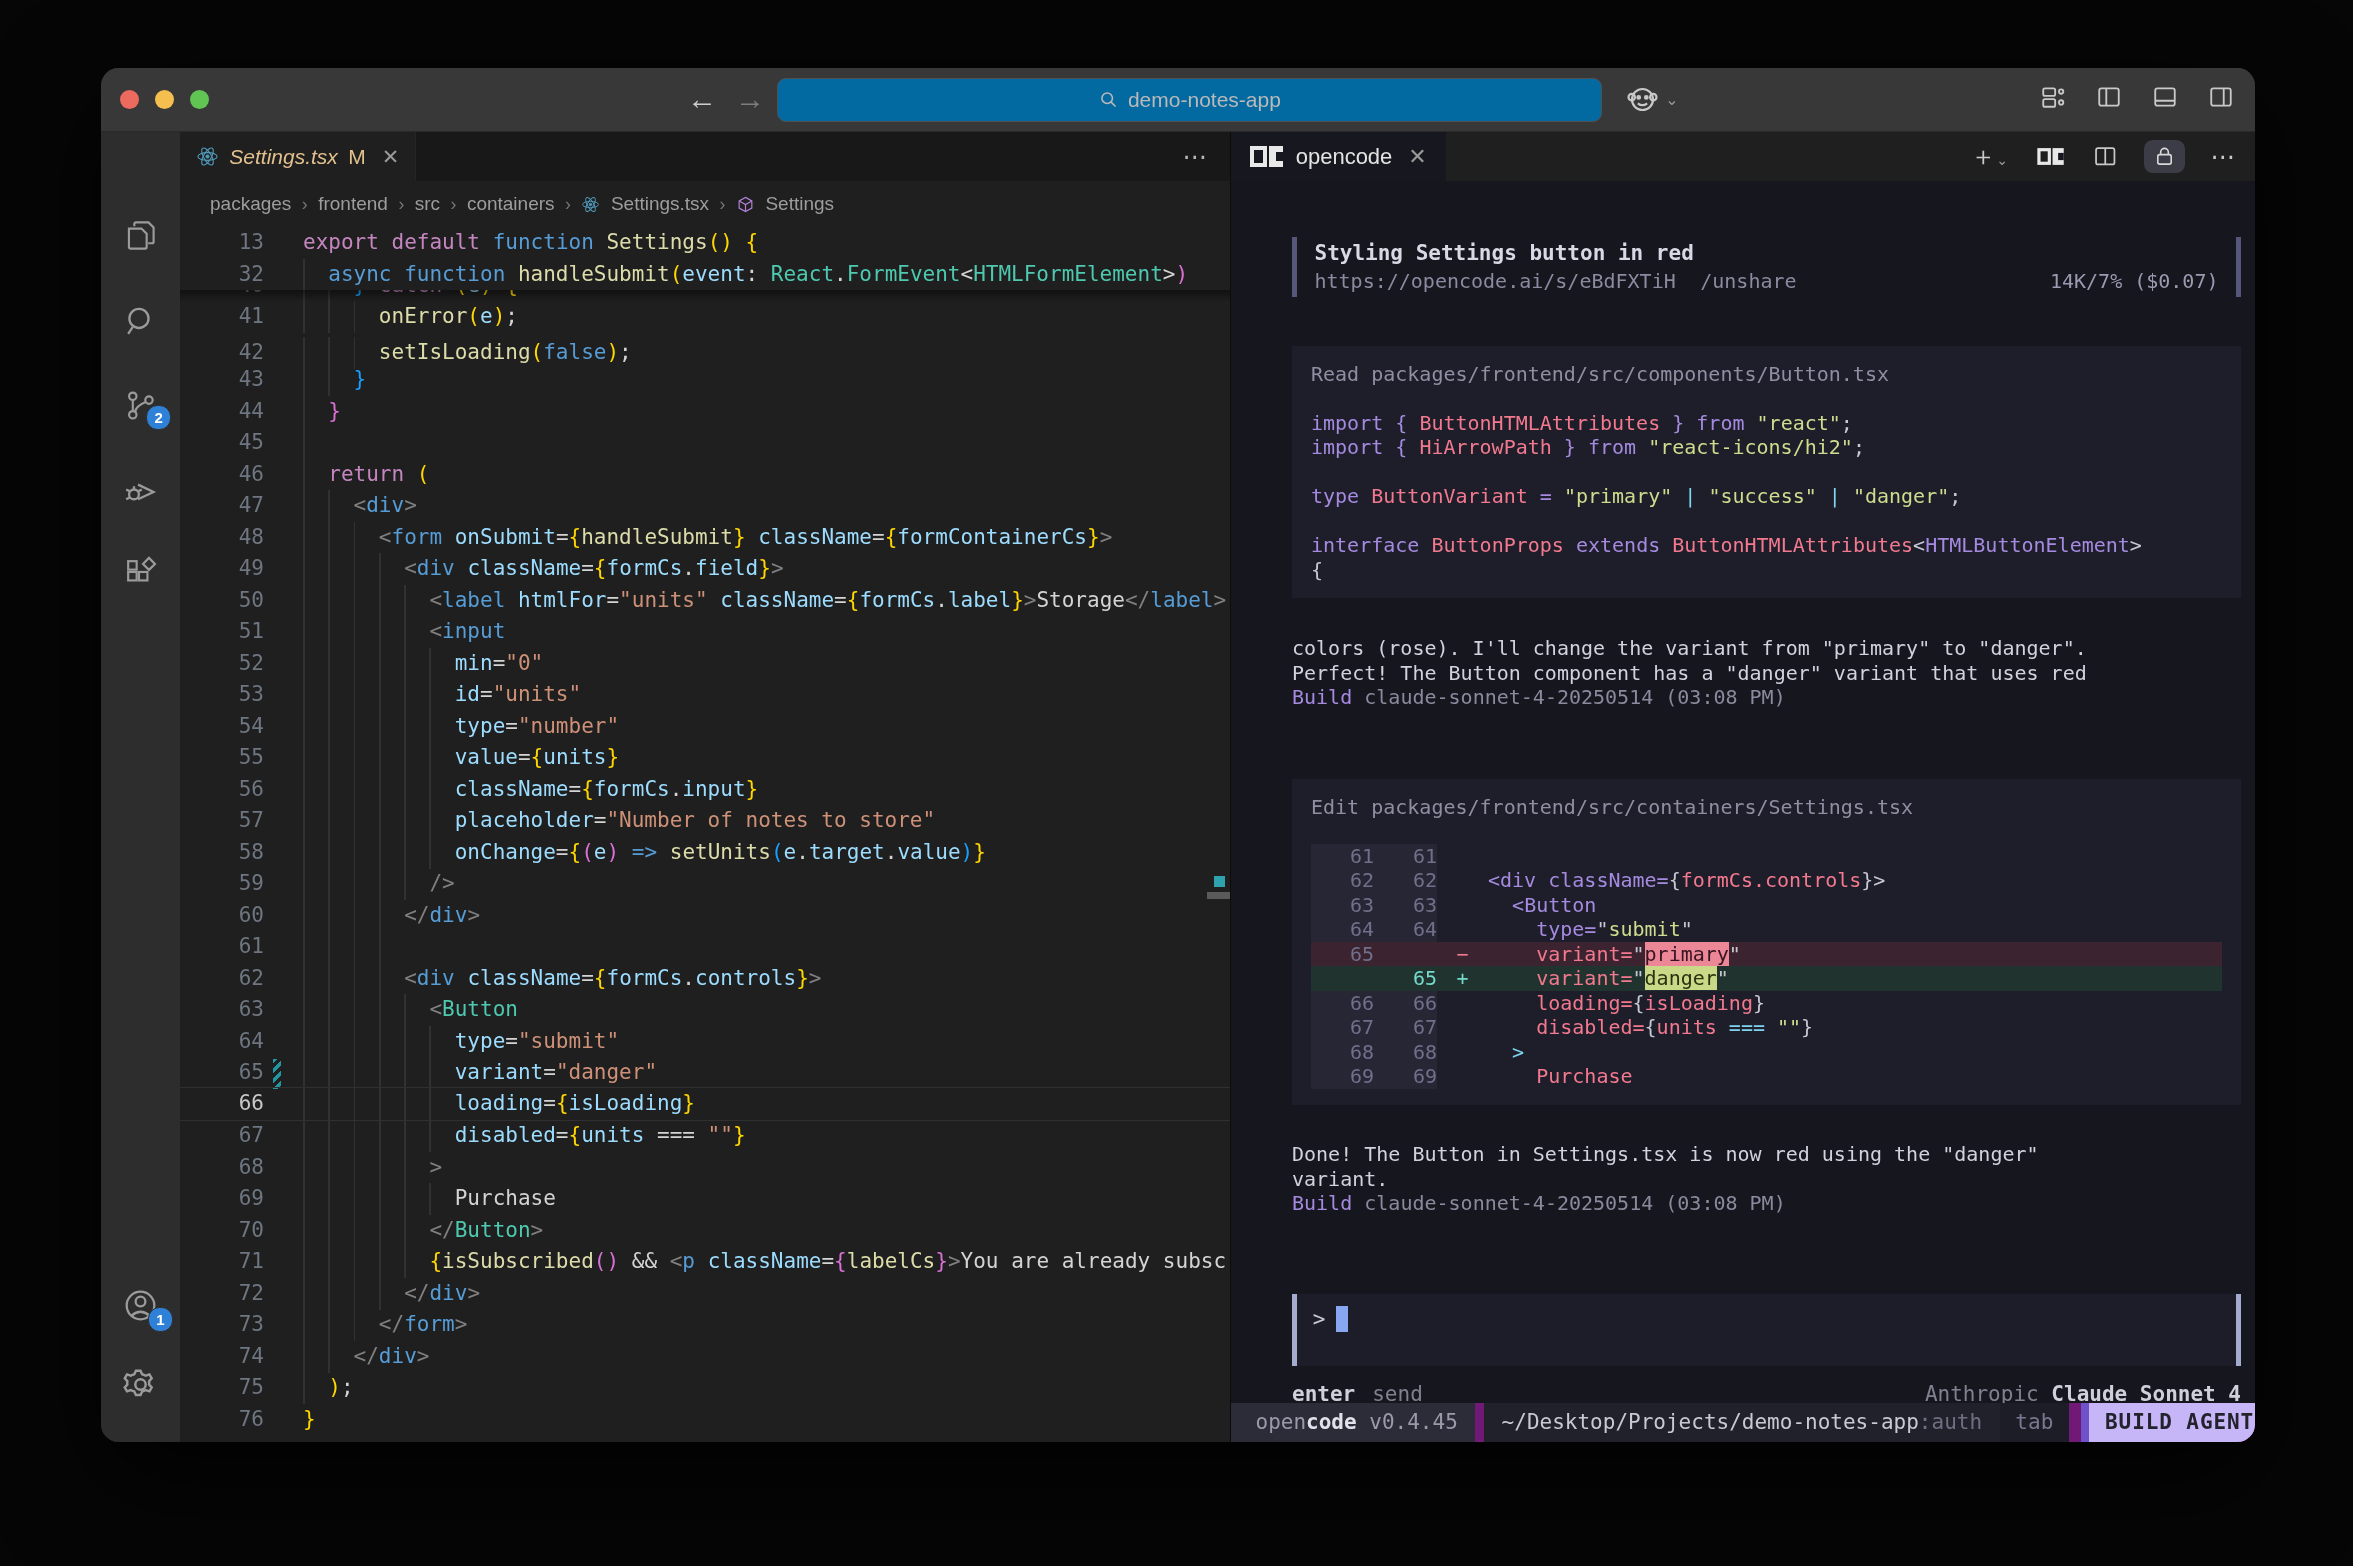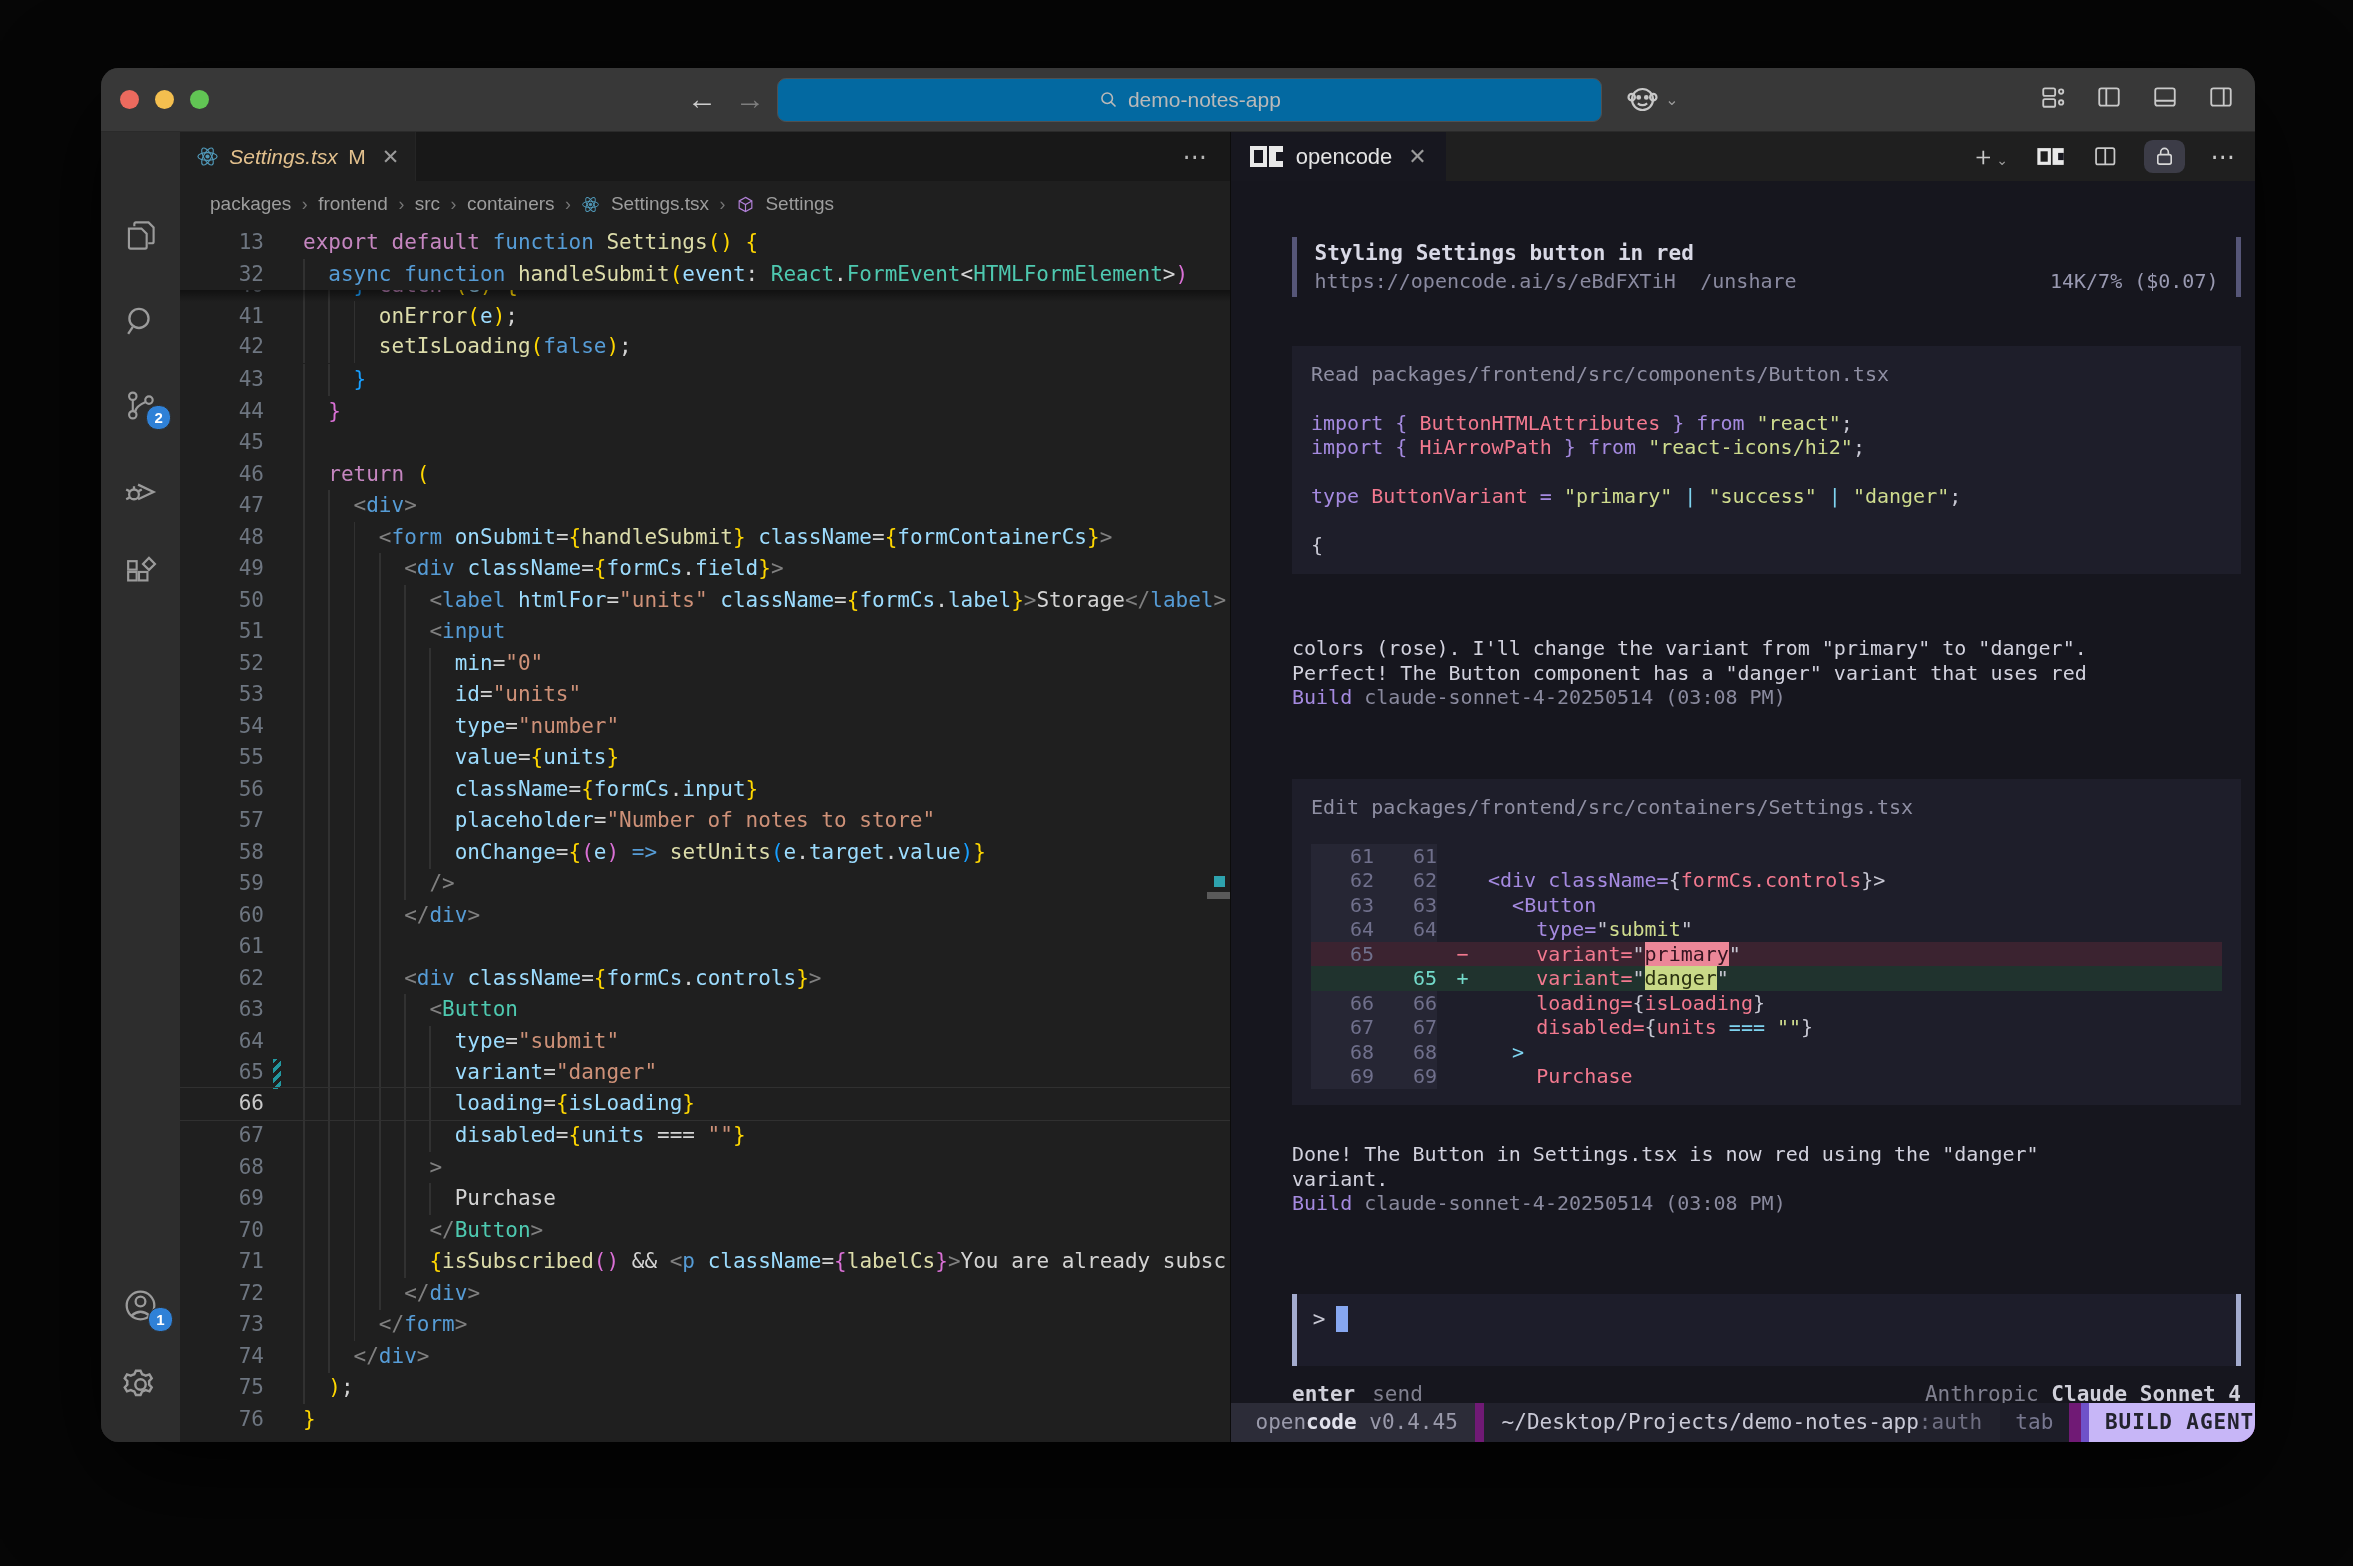--- a/index.html
+++ b/index.html
@@ -259,21 +259,21 @@
       </div>
       <div class="code-area" id="code-area">
         <div class="sticky" id="sticky-lines">
             <div class="code-row" style="top: 0px;"><span class="ln">13</span><span class="row-content"><span class="tk-kw">export </span><span class="tk-kw">default </span><span class="tk-kb">function </span><span class="tk-fn">Settings</span><span class="tk-b1">() {</span></span></div>
             <div class="code-row" style="top: 31.5px;"><span class="ln">32</span><span class="row-content"><span class="indent" style="width: 2ch;"></span><span class="tk-kb">async </span><span class="tk-kb">function </span><span class="tk-fn">handleSubmit</span><span class="tk-b1">(</span><span class="tk-va">event</span><span class="tk-tx">: </span><span class="tk-ty">React</span><span class="tk-tx">.</span><span class="tk-ty">FormEvent</span><span class="tk-tx">&lt;</span><span class="tk-ty">HTMLFormElement</span><span class="tk-tx">&gt;</span><span class="tk-b2">)</span></span></div>
           </div>
         <div class="sticky-shadow"></div>
         <div id="code-lines">
             <div class="code-row" style="top: 43px; z-index: 1;"><span class="ln">40</span><span class="row-content"><span class="indent" style="width: 4ch;"></span><span class="tk-b3">} </span><span class="tk-kw">catch </span><span class="tk-b1">(</span><span class="tk-va">e</span><span class="tk-b1">) {</span></span></div>
             <div class="code-row" style="top: 74px; z-index: 1;"><span class="ln">41</span><span class="row-content"><span class="indent" style="width: 6ch;"></span><span class="tk-fn">onError</span><span class="tk-b1">(</span><span class="tk-va">e</span><span class="tk-b1">)</span><span class="tk-tx">;</span></span></div>
-            <div class="code-row" style="top: 104px; z-index: 1; padding-left: 7px;"><span class="ln">42</span><span class="row-content"><span class="indent" style="width: 6ch;"></span><span class="tk-fn">setIsLoading</span><span class="tk-b1">(</span><span class="tk-kb">false</span><span class="tk-b1">)</span><span class="tk-tx">;</span></span></div>
+            <div class="code-row" style="top: 110px; z-index: 1; padding-left: 7px;"><span class="ln">42</span><span class="row-content"><span class="indent" style="width: 6ch;"></span><span class="tk-fn">setIsLoading</span><span class="tk-b1">(</span><span class="tk-kb">false</span><span class="tk-b1">)</span><span class="tk-tx">;</span></span></div>
             <div class="code-row" style="top: 137px; z-index: 1;"><span class="ln">43</span><span class="row-content"><span class="indent" style="width: 4ch;"></span><span class="tk-b3">}</span></span></div>
             <div class="code-row" style="top: 169px; z-index: 1;"><span class="ln">44</span><span class="row-content"><span class="indent" style="width: 2ch;"></span><span class="tk-b2">}</span></span></div>
             <div class="code-row" style="top: 200px; z-index: 1;"><span class="ln">45</span><span class="row-content"><span class="indent" style="width: 2ch;"></span></span></div>
             <div class="code-row" style="top: 232px; z-index: 1;"><span class="ln">46</span><span class="row-content"><span class="indent" style="width: 2ch;"></span><span class="tk-kw">return </span><span class="tk-b1">(</span></span></div>
             <div class="code-row" style="top: 263px; z-index: 1;"><span class="ln">47</span><span class="row-content"><span class="indent" style="width: 4ch;"></span><span class="tk-pn">&lt;</span><span class="tk-kb">div</span><span class="tk-pn">&gt;</span></span></div>
             <div class="code-row" style="top: 295px; z-index: 1;"><span class="ln">48</span><span class="row-content"><span class="indent" style="width: 6ch;"></span><span class="tk-pn">&lt;</span><span class="tk-kb">form </span><span class="tk-va">onSubmit</span><span class="tk-tx">=</span><span class="tk-b1">{</span><span class="tk-fn">handleSubmit</span><span class="tk-b1">}</span><span class="tk-tx"> </span><span class="tk-va">className</span><span class="tk-tx">=</span><span class="tk-b1">{</span><span class="tk-va">formContainerCs</span><span class="tk-b1">}</span><span class="tk-pn">&gt;</span></span></div>
             <div class="code-row" style="top: 326px; z-index: 1;"><span class="ln">49</span><span class="row-content"><span class="indent" style="width: 8ch;"></span><span class="tk-pn">&lt;</span><span class="tk-kb">div </span><span class="tk-va">className</span><span class="tk-tx">=</span><span class="tk-b1">{</span><span class="tk-va">formCs</span><span class="tk-tx">.</span><span class="tk-va">field</span><span class="tk-b1">}</span><span class="tk-pn">&gt;</span></span></div>
             <div class="code-row" style="top: 358px; z-index: 1;"><span class="ln">50</span><span class="row-content"><span class="indent" style="width: 10ch;"></span><span class="tk-pn">&lt;</span><span class="tk-kb">label </span><span class="tk-va">htmlFor</span><span class="tk-tx">=</span><span class="tk-st">"units"</span><span class="tk-tx"> </span><span class="tk-va">className</span><span class="tk-tx">=</span><span class="tk-b1">{</span><span class="tk-va">formCs</span><span class="tk-tx">.</span><span class="tk-va">label</span><span class="tk-b1">}</span><span class="tk-pn">&gt;</span><span class="tk-tx">Storage</span><span class="tk-pn">&lt;/</span><span class="tk-kb">label</span><span class="tk-pn">&gt;</span></span></div>
             <div class="code-row" style="top: 389px; z-index: 1;"><span class="ln">51</span><span class="row-content"><span class="indent" style="width: 10ch;"></span><span class="tk-pn">&lt;</span><span class="tk-kb">input</span></span></div>
             <div class="code-row" style="top: 421px; z-index: 1;"><span class="ln">52</span><span class="row-content"><span class="indent" style="width: 12ch;"></span><span class="tk-va">min</span><span class="tk-tx">=</span><span class="tk-st">"0"</span></span></div>
@@ -352,20 +352,21 @@
 
         <div class="blk card" style="top:165px">
           <div class="cline card-title">Read packages/frontend/src/components/Button.tsx</div>
           <div id="read-code">
               <div class="cline"></div>
               <div class="cline"><span class="pk-pp">import</span><span class="pk-pp"> { </span><span class="pk-pr">ButtonHTMLAttributes</span><span class="pk-pp"> } </span><span class="pk-pp">from</span><span class="pk-pw"> </span><span class="pk-pg">"react"</span><span class="pk-pw">;</span></div>
               <div class="cline"><span class="pk-pp">import</span><span class="pk-pp"> { </span><span class="pk-pr">HiArrowPath</span><span class="pk-pp"> } </span><span class="pk-pp">from</span><span class="pk-pw"> </span><span class="pk-pg">"react-icons/hi2"</span><span class="pk-pw">;</span></div>
               <div class="cline"></div>
               <div class="cline"><span class="pk-pp">type</span><span class="pk-pw"> </span><span class="pk-pr">ButtonVariant</span><span class="pk-pw"> </span><span class="pk-pp">=</span><span class="pk-pw"> </span><span class="pk-pg">"primary"</span><span class="pk-pc"> | </span><span class="pk-pg">"success"</span><span class="pk-pc"> | </span><span class="pk-pg">"danger"</span><span class="pk-pw">;</span></div>
               <div class="cline"></div>
+              <div class="cline"><span class="pk-pp">interface</span><span class="pk-pw"> </span><span class="pk-pr">ButtonProps</span><span class="pk-pw"> </span><span class="pk-pp">extends</span><span class="pk-pw"> </span><span class="pk-pr">ButtonHTMLAttributes</span><span class="pk-pw">&lt;</span><span class="pk-pp">HTMLButtonElement</span><span class="pk-pw">&gt;</span></div>
               <div class="cline"><span class="pk-pw">{</span></div>
             </div>
         </div>
 
         <div class="blk msg" style="top:455px" id="msg1"><div>colors (rose). I'll change the variant from "primary" to "danger".</div><div>Perfect! The Button component has a "danger" variant that uses red</div><div class="msg-footer"><span class="lbl">Build</span><span class="rest"> claude-sonnet-4-20250514 (03:08 PM)</span></div></div>
 
         <div class="blk card" style="top:598px">
           <div class="cline card-title">Edit packages/frontend/src/containers/Settings.tsx</div>
           <div class="cline"></div>
           <div id="diff-rows">

